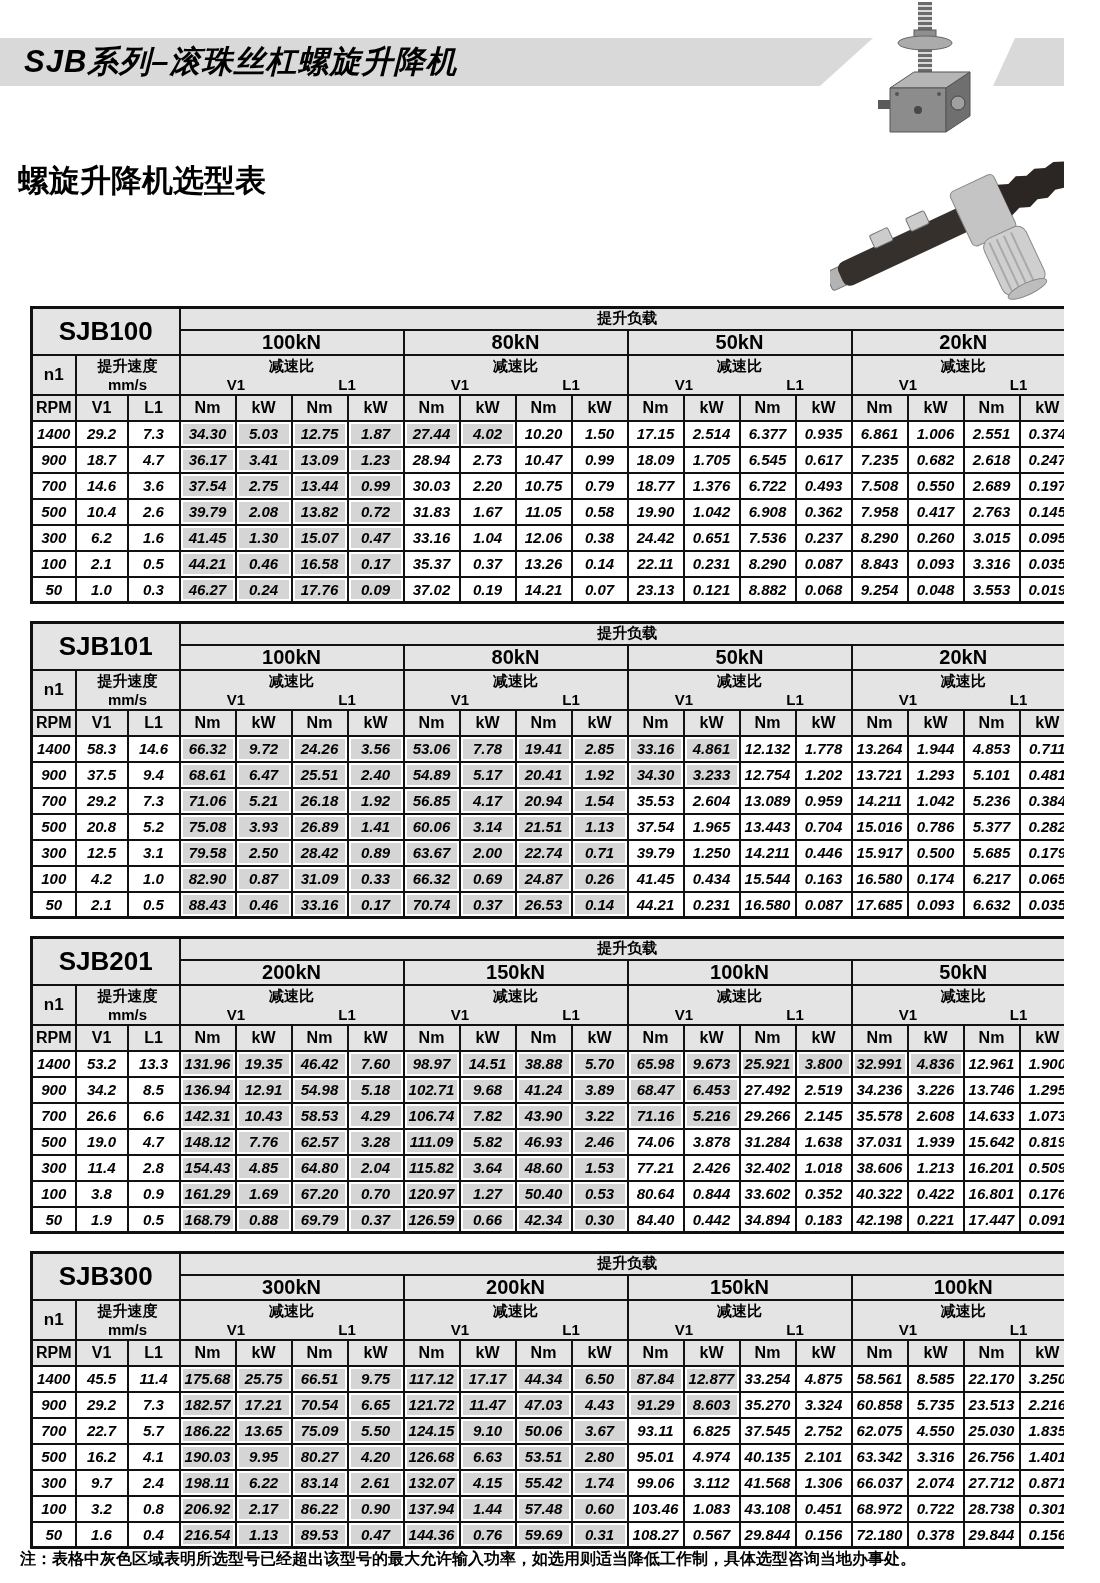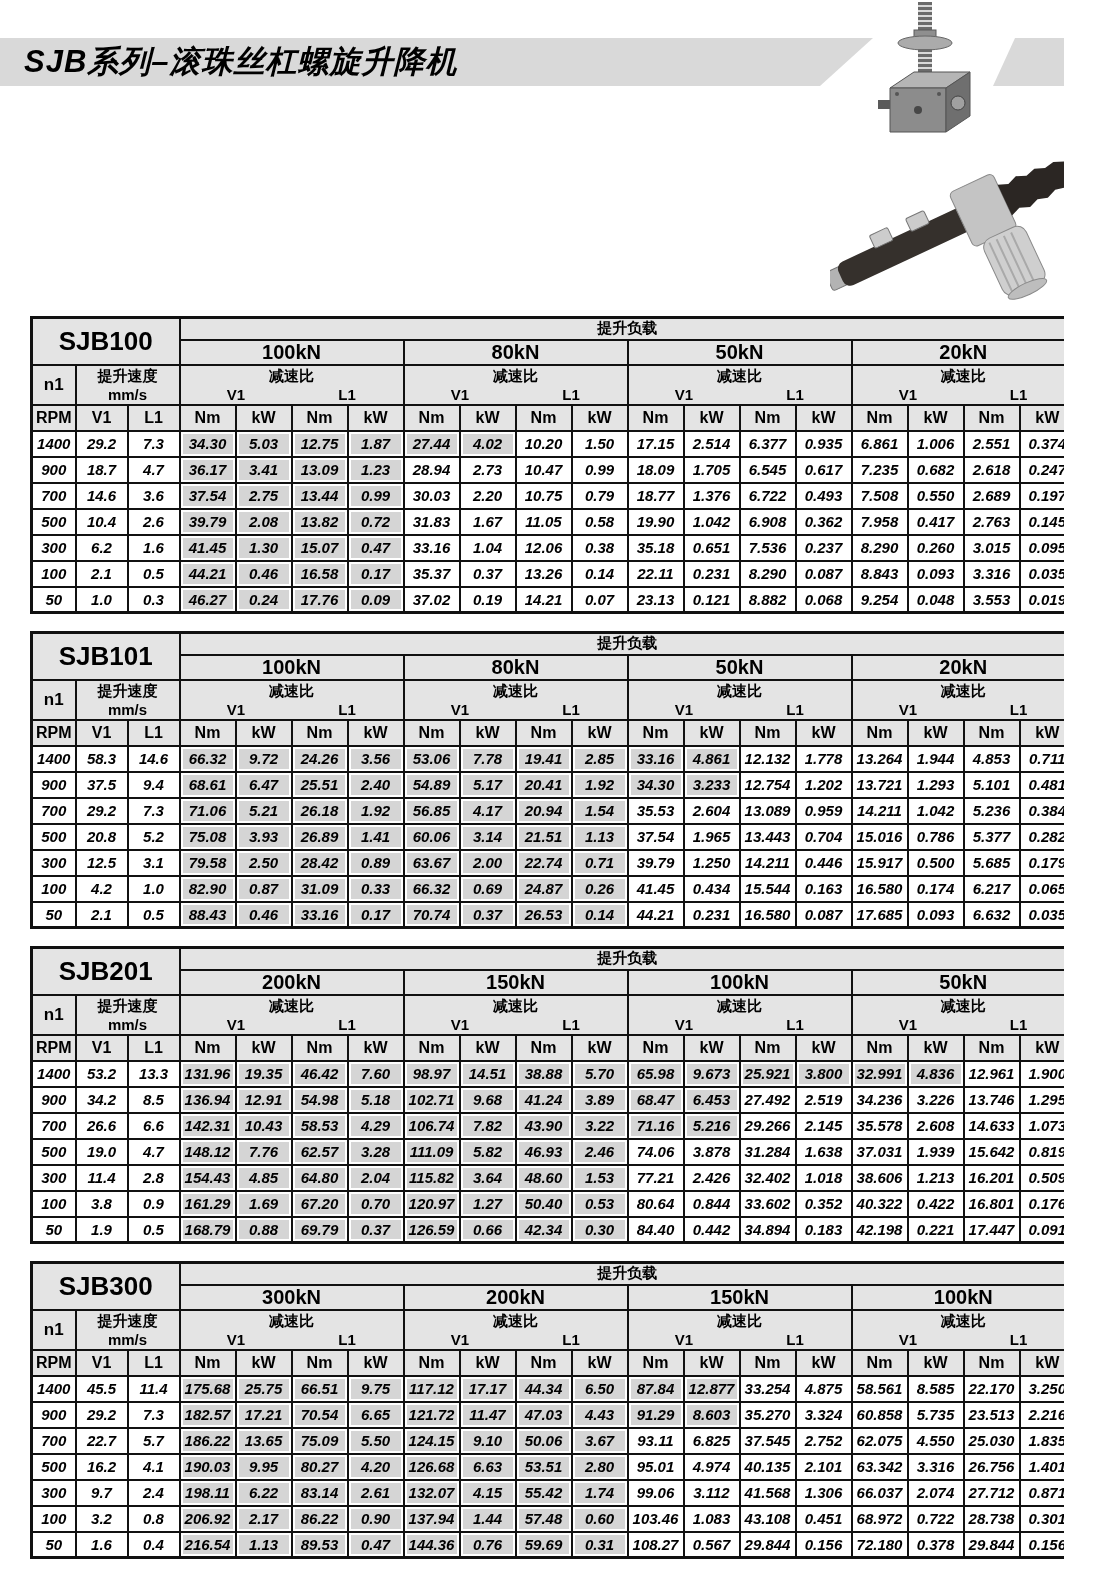--- a/index.html
+++ b/index.html
@@ -10,21 +10,21 @@
   .banner-title{position:absolute;left:24px;top:3px;font-size:31px;font-style:italic;
                 font-weight:bold;letter-spacing:1px;white-space:nowrap;}
   .banner-cut{position:absolute;left:820px;top:38px;width:195px;height:48px;background:#ffffff;
               clip-path:polygon(53px 0,100% 0,calc(100% - 22px) 100%,0 100%);}
   .art{position:absolute;left:830px;top:0;width:270px;height:300px;}
   
   .page-title{position:absolute;left:18px;top:160px;margin:0;font-size:31px;font-weight:bold;}
   .legend{position:absolute;left:30px;top:274px;font-size:17px;white-space:nowrap;}
   .legend span{margin-right:34px;}
   
-  .tables{position:absolute;left:30px;top:316px;}
+  .tables{position:absolute;left:30px;top:306px;}
   .twrap{margin-bottom:17px;}
   table.seltable{border-collapse:collapse;table-layout:fixed;width:1042px;border:3px solid #111;}
   .seltable th,.seltable td{border:2px solid #111;padding:0;text-align:center;vertical-align:middle;
         overflow:hidden;white-space:nowrap;}
   .seltable th{background:#e4e4e4;font-size:15px;font-weight:bold;}
   .seltable td{background:#ffffff;font-size:15px;font-weight:bold;}
   .seltable td.g{background:#d5d5d5;box-shadow:inset 0 0 0 2px #ffffff;}
   .seltable th.model{font-size:26px;}
   .seltable th.loadname{font-size:20px;}
   .seltable th.n1h{font-size:17px;}
@@ -73,20 +73,21 @@
       <rect x="-32" y="-25" width="20" height="14" rx="2" fill="#cccccc" stroke="#777"></rect>
       <rect x="18" y="-30" width="48" height="60" rx="5" fill="#c4c4c4" stroke="#8a8a8a"></rect>
       <path d="M66,-17 76,-13 86,-17 96,-13 106,-16 116,-12 126,-14 136,-10 146,-12 152,-9 152,9 146,12 136,10 126,14 116,12 106,16 96,13 86,17 76,13 66,17 Z" fill="#2b2623"></path>
       <circle cx="160" cy="-1" r="11" fill="#bdbdbd" stroke="#777"></circle>
       <rect x="26" y="28" width="46" height="62" rx="10" fill="#cfcfcf" stroke="#8a8a8a"></rect>
       <path d="M34 32v54M42 32v56M50 32v56M58 32v54" stroke="#a9a9a9" stroke-width="2" fill="none"></path>
       <ellipse cx="49" cy="90" rx="21" ry="6" fill="#bdbdbd" stroke="#8a8a8a"></ellipse>
     </g>
   </svg>
 
+  <h1 class="page-title">螺旋升降机选型表</h1>
 
 
   <div class="tables">
     <div class="twrap">
         <table class="seltable">
           <colgroup>
             <col style="width: 44px;">
             <col style="width: 52px;">
             <col style="width: 52px;">
             <col style="width: 56px;">
@@ -264,21 +265,21 @@
               <td>6.2</td>
               <td>1.6</td>
               <td class="g">41.45</td>
               <td class="g">1.30</td>
               <td class="g">15.07</td>
               <td class="g">0.47</td>
               <td>33.16</td>
               <td>1.04</td>
               <td>12.06</td>
               <td>0.38</td>
-              <td>35.18</td>
+              <td>24.42</td>
               <td>0.651</td>
               <td>7.536</td>
               <td>0.237</td>
               <td>8.290</td>
               <td>0.260</td>
               <td>3.015</td>
               <td>0.095</td>
             </tr>
             <tr>
               <td>100</td>
@@ -1046,13 +1047,14 @@
               <td>72.180</td>
               <td>0.378</td>
               <td>29.844</td>
               <td>0.156</td>
             </tr>
           </tbody>
         </table>
       </div>
   </div>
 
+  <div class="note">注：表格中灰色区域表明所选型号已经超出该型号的最大允许输入功率，如选用则适当降低工作制，具体选型咨询当地办事处。</div>
 </div>
 
 </body></html>

